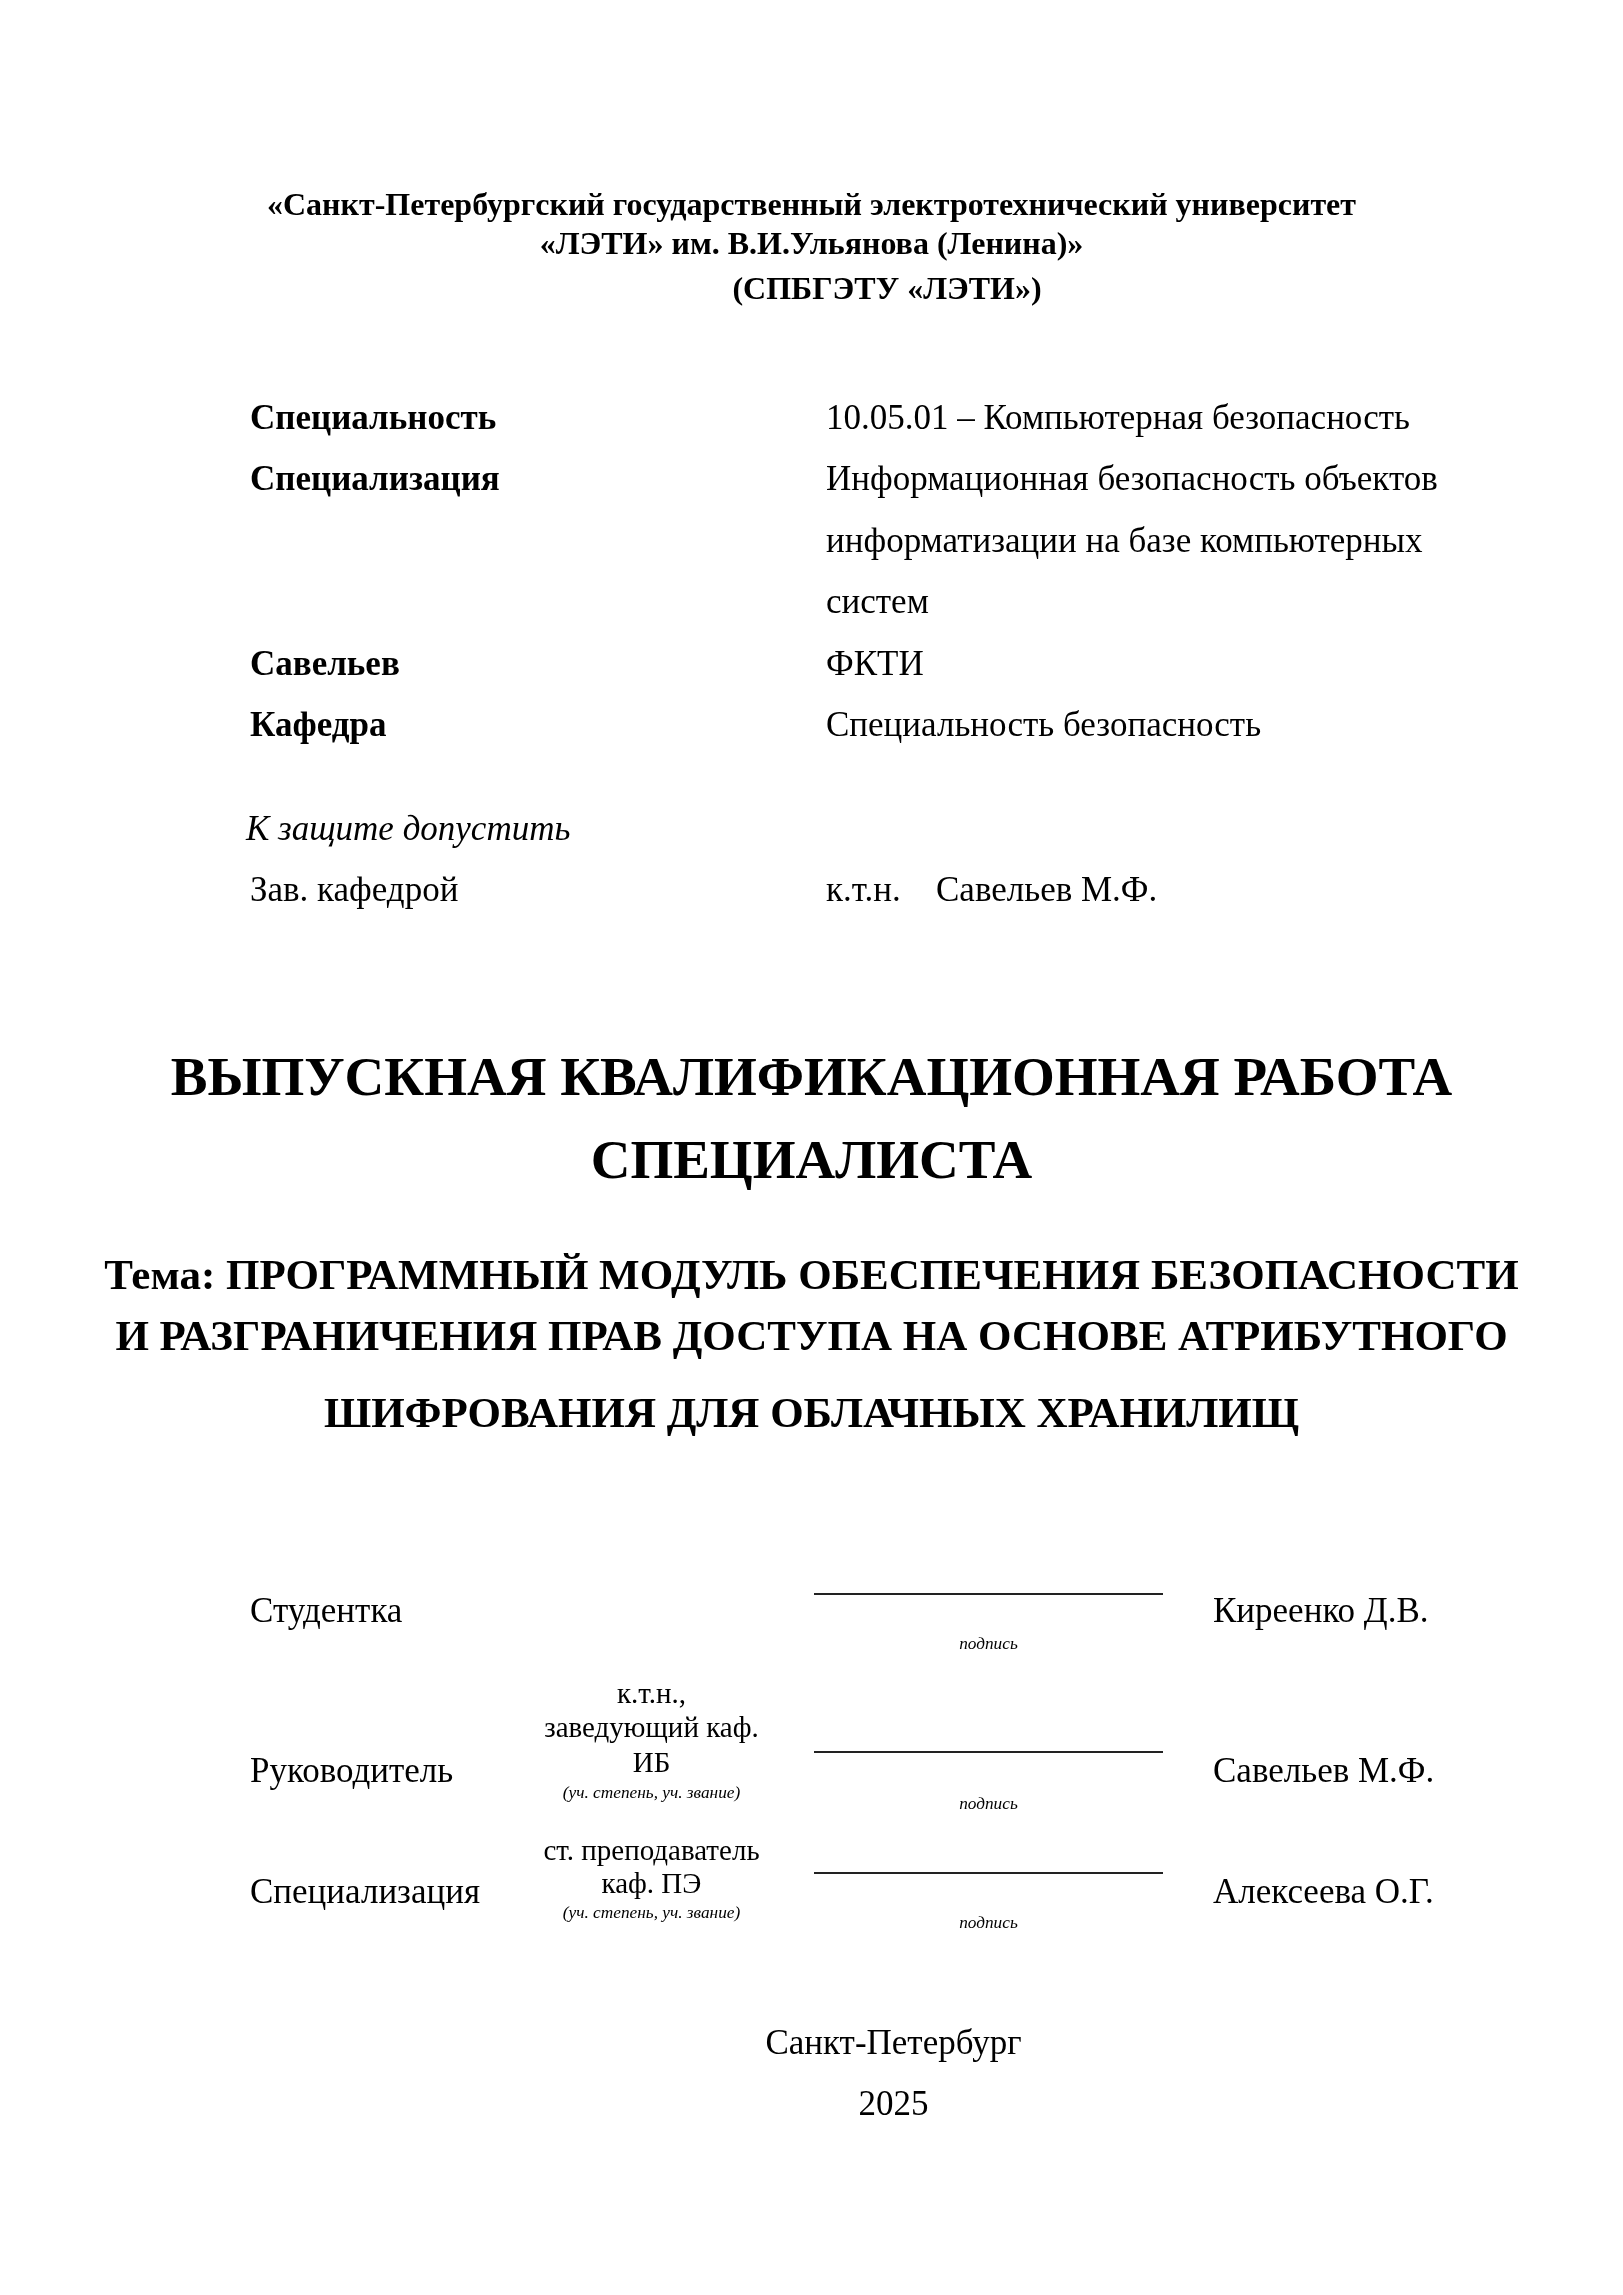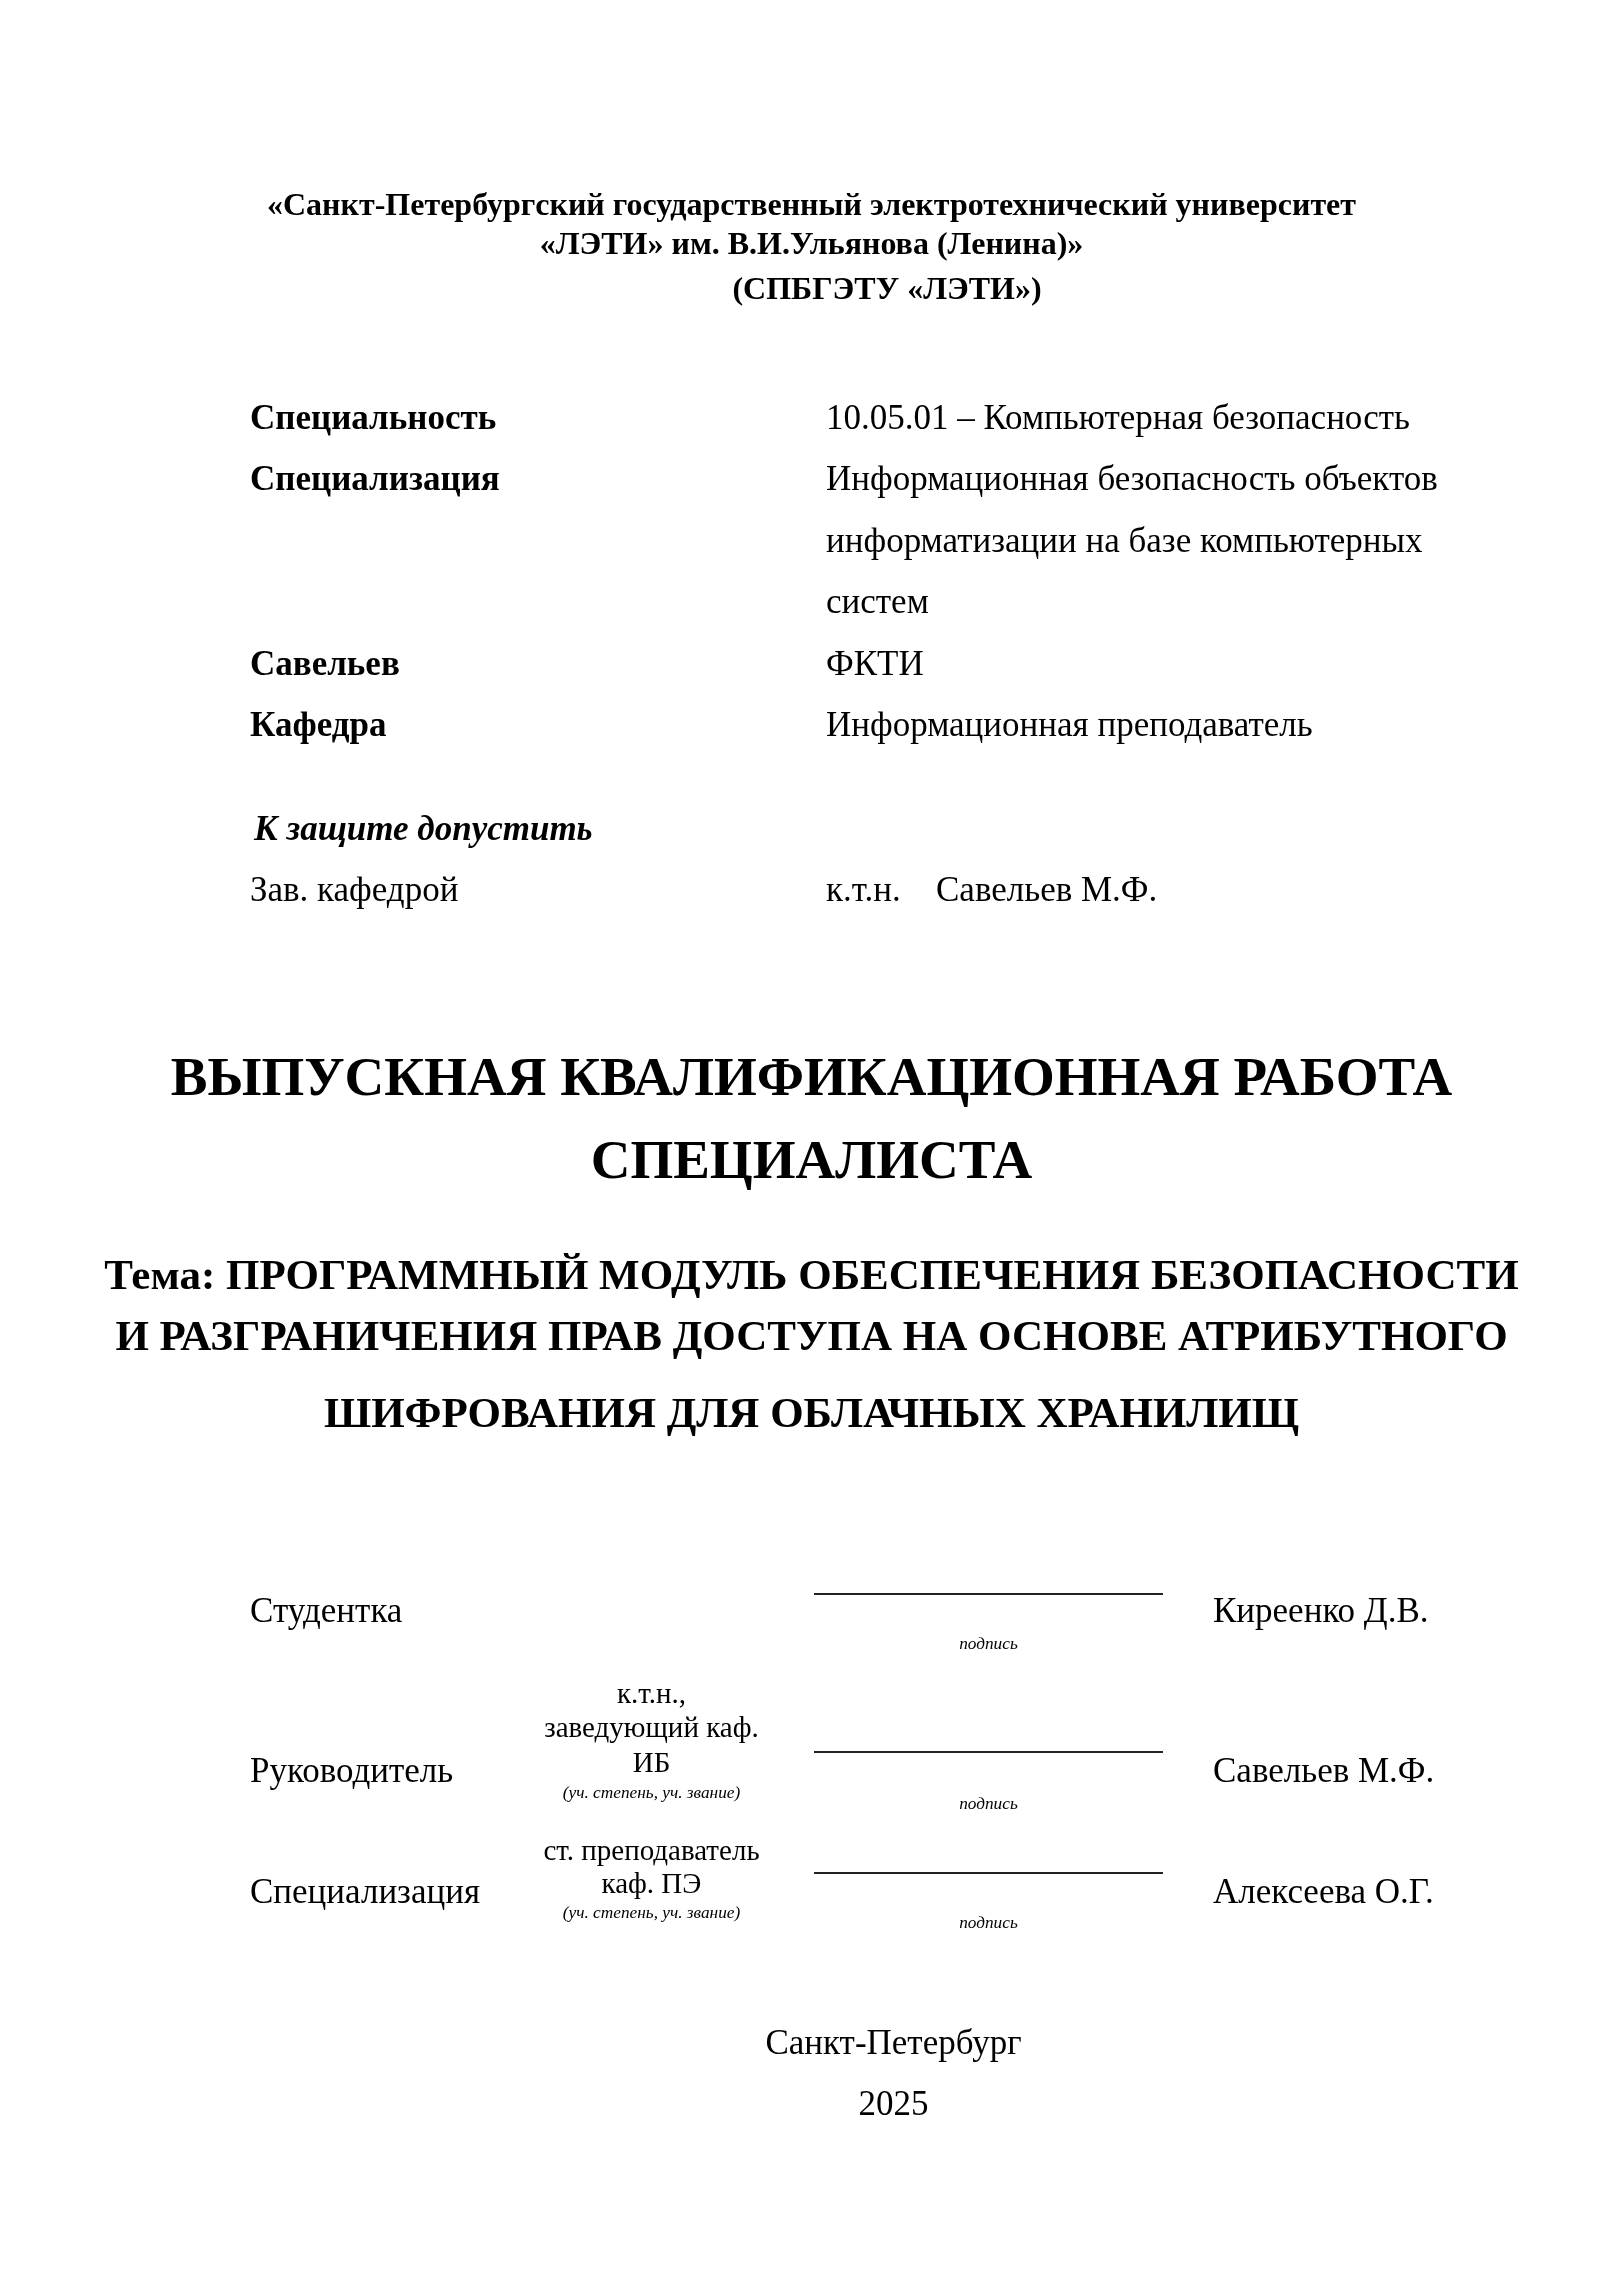--- a/index.html
+++ b/index.html
@@ -29,23 +29,23 @@
 
 <div class="abs row bold" style="left:250px; top:430px;">Специализация</div>
 <div class="abs row" style="left:826px; top:430px;">Информационная безопасность объектов</div>
 <div class="abs row" style="left:826px; top:492px;">информатизации на базе компьютерных</div>
 <div class="abs row" style="left:826px; top:553px;">систем</div>
 
 <div class="abs row bold" style="left:250px; top:615px;">Савельев</div>
 <div class="abs row" style="left:826px; top:615px;">ФКТИ</div>
 
 <div class="abs row bold" style="left:250px; top:676px;">Кафедра</div>
-<div class="abs row" style="left:826px; top:676px;">Информационная преподаватель</div>
+<div class="abs row" style="left:826px; top:676px;">Специальность безопасность</div>
 
-<div class="abs row ital" style="left:254px; top:780px;font-weight:bold;">К защите допустить</div>
+<div class="abs row ital" style="left:246px; top:780px;">К защите допустить</div>
 <div class="abs row" style="left:250px; top:841px;">Зав. кафедрой</div>
 <div class="abs row" style="left:826px; top:841px;">к.т.н.</div>
 <div class="abs row" style="left:936px; top:841px;">Савельев М.Ф.</div>
 
 <div class="abs center title" style="top:1024px;">ВЫПУСКНАЯ КВАЛИФИКАЦИОННАЯ РАБОТА</div>
 <div class="abs center title" style="top:1107px;">СПЕЦИАЛИСТА</div>
 
 <div class="abs center topic" style="top:1226px;">Тема: ПРОГРАММНЫЙ МОДУЛЬ ОБЕСПЕЧЕНИЯ БЕЗОПАСНОСТИ</div>
 <div class="abs center topic" style="top:1287px;">И РАЗГРАНИЧЕНИЯ ПРАВ ДОСТУПА НА ОСНОВЕ АТРИБУТНОГО</div>
 <div class="abs center topic" style="top:1364px;">ШИФРОВАНИЯ ДЛЯ ОБЛАЧНЫХ ХРАНИЛИЩ</div>

